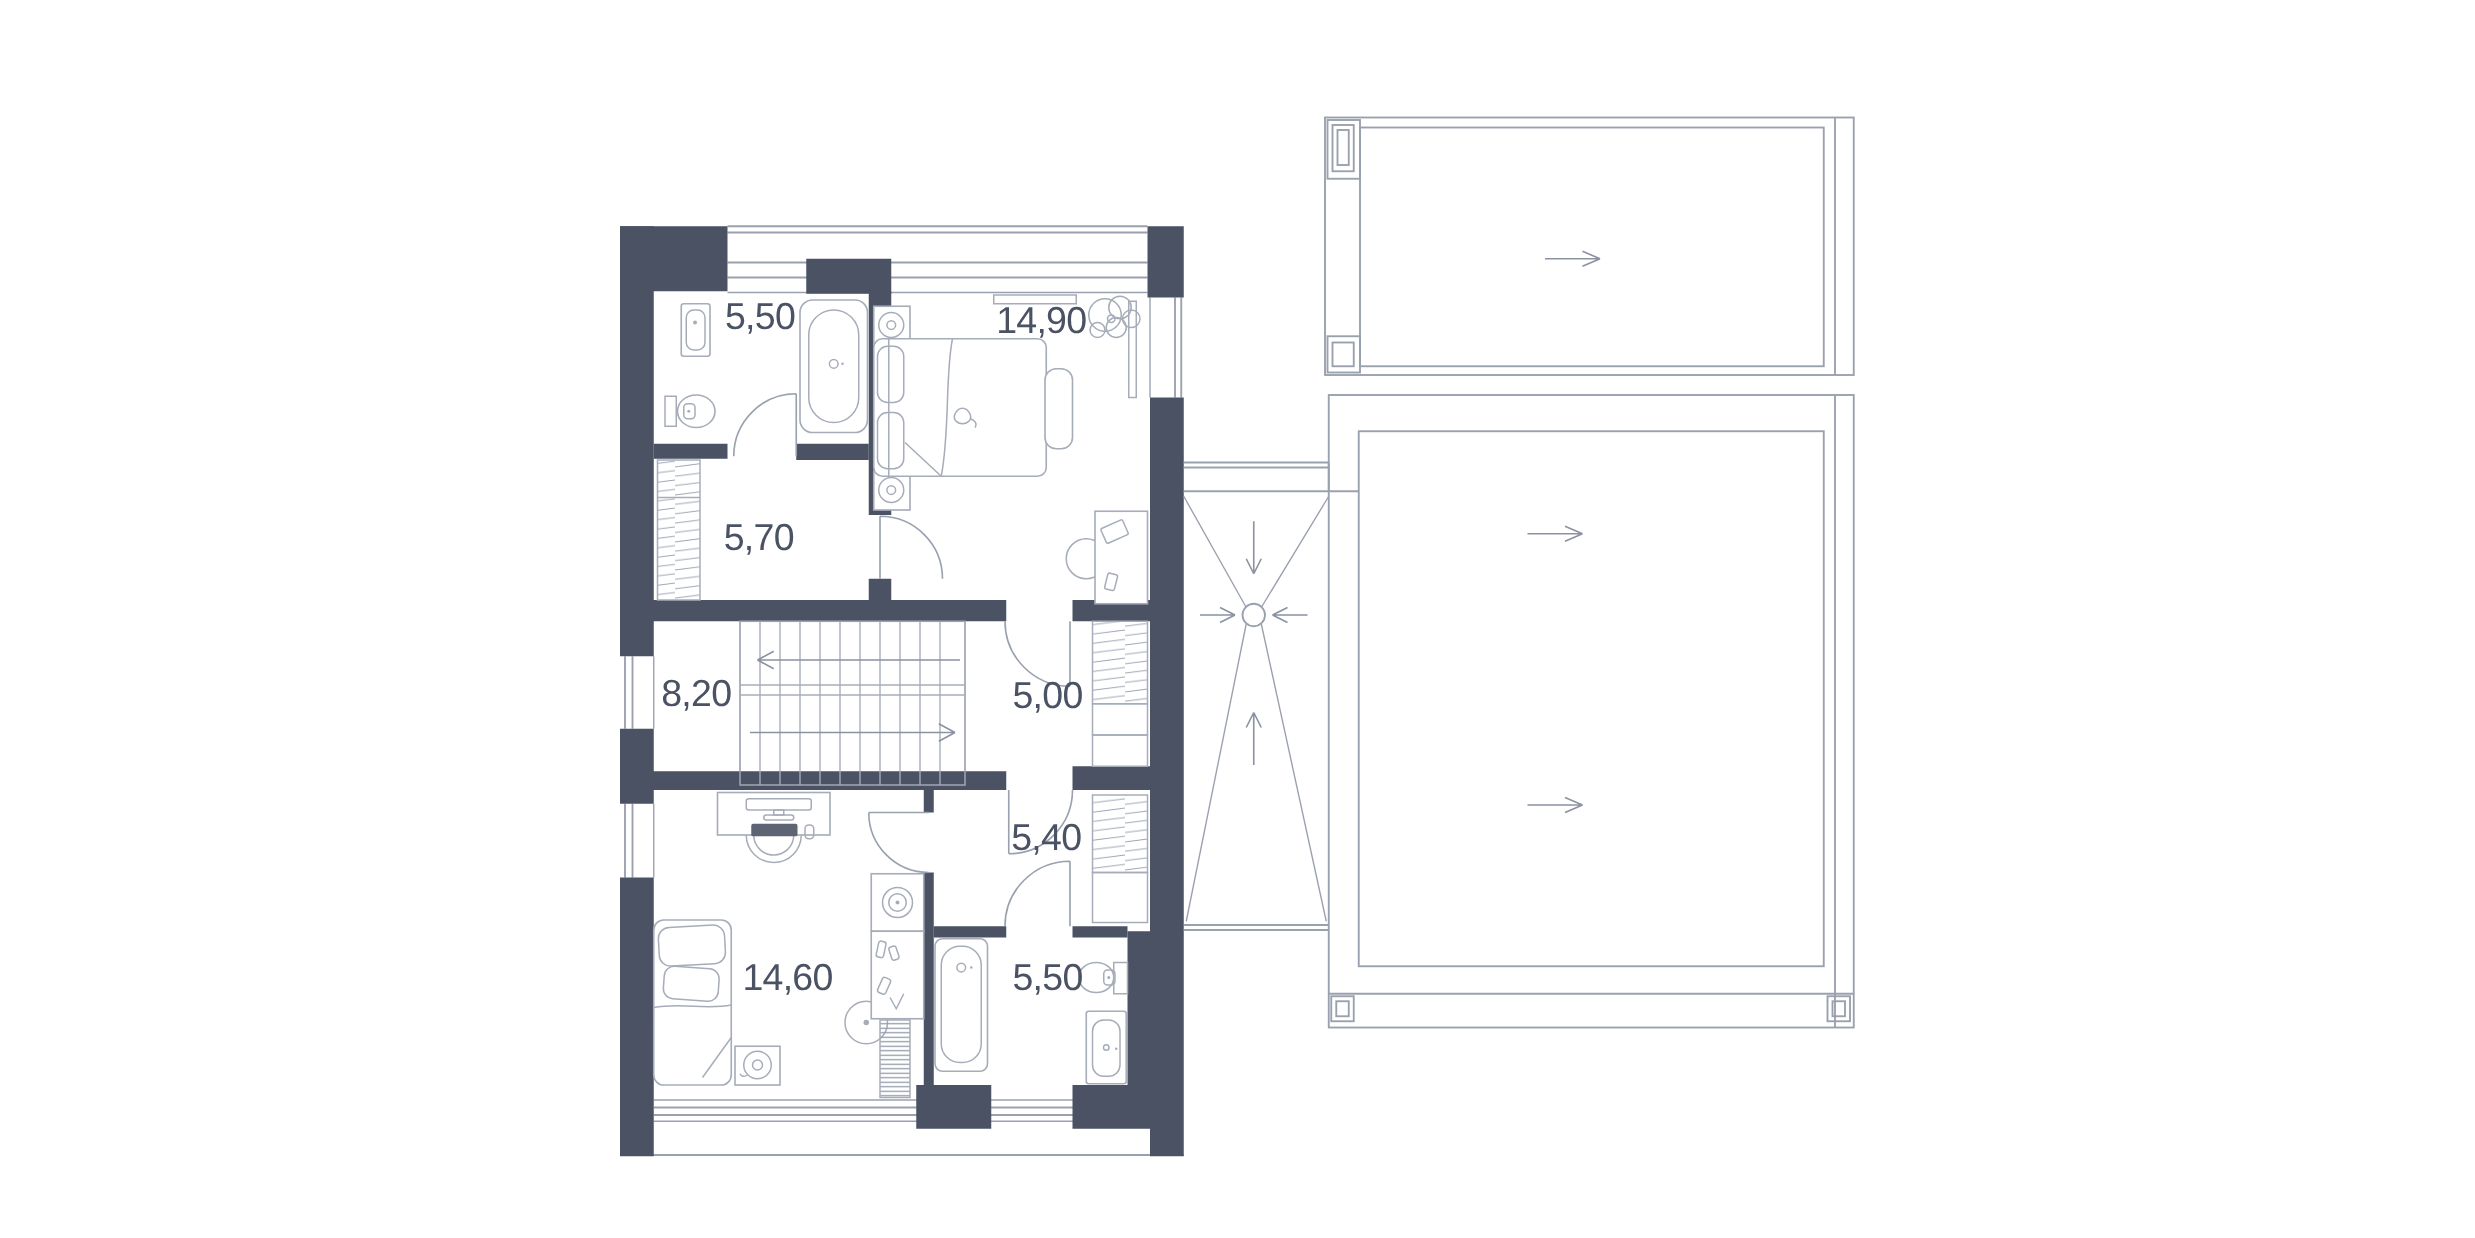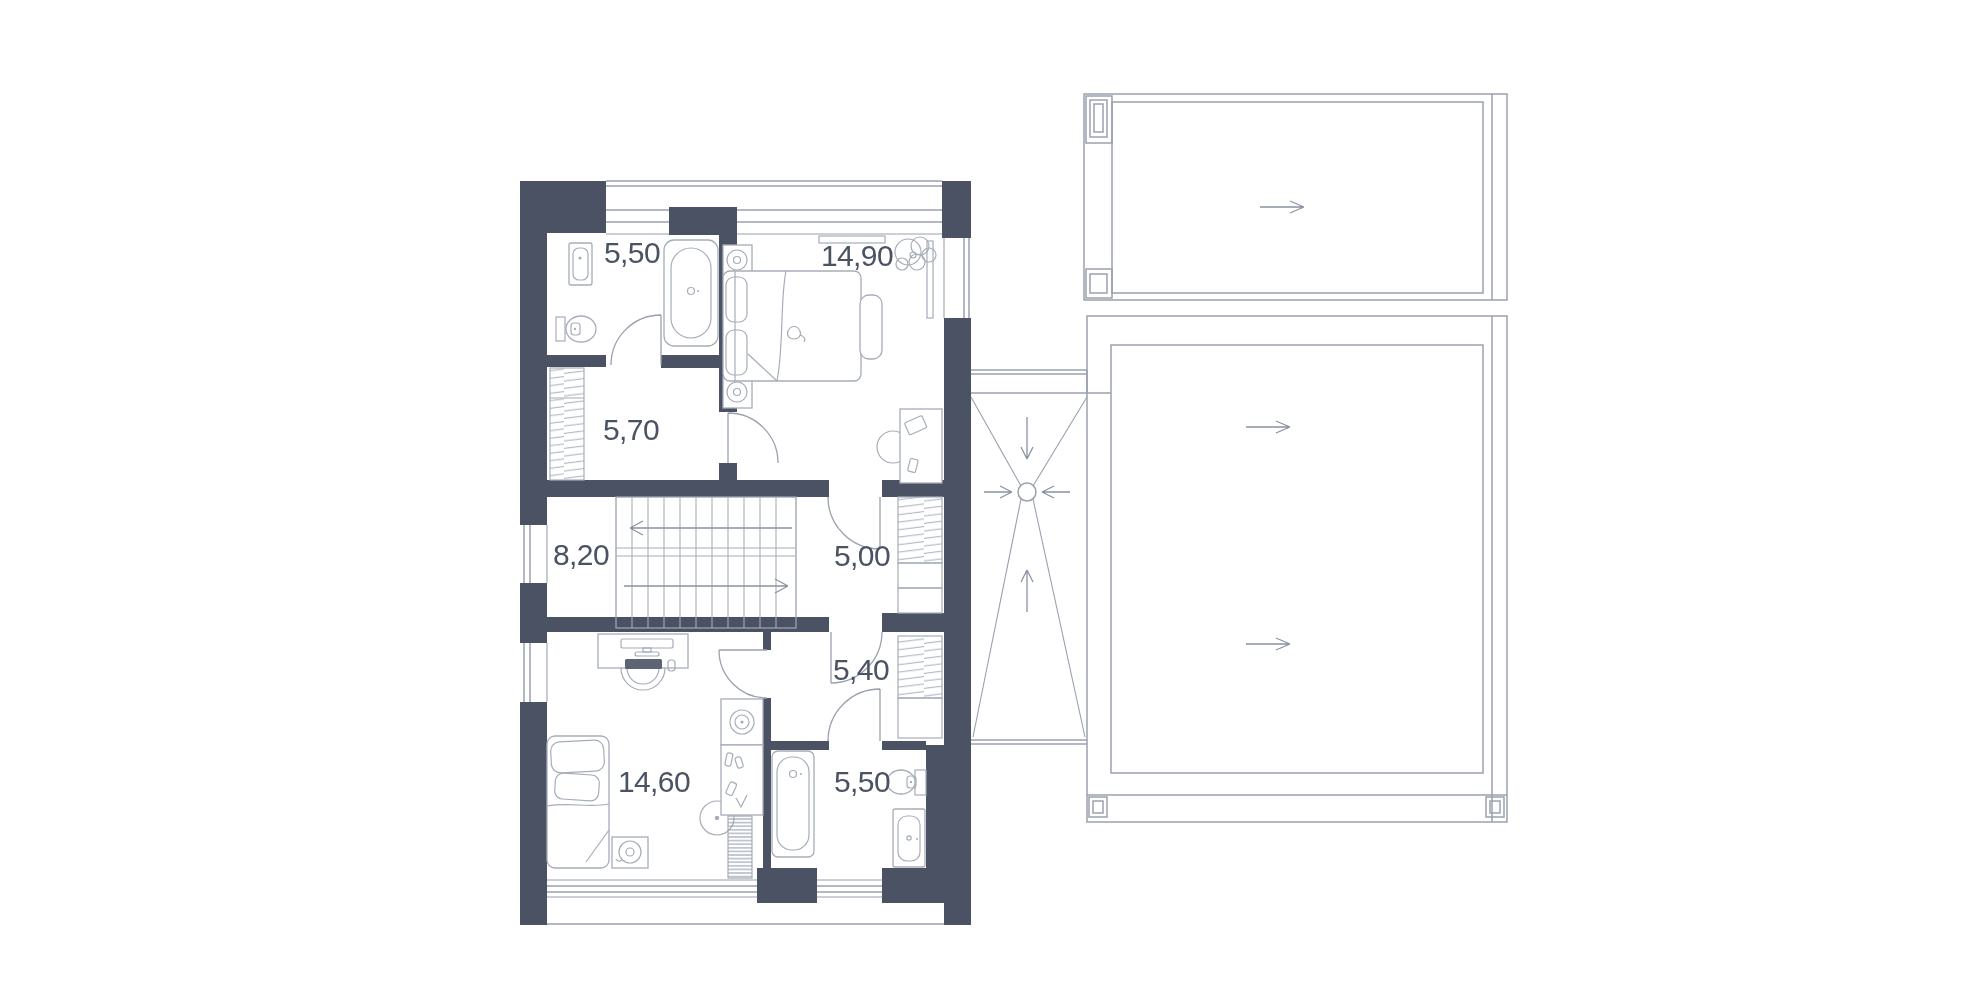--- a/index.html
+++ b/index.html
@@ -1,19 +1,19 @@
 <!DOCTYPE html>
 <html style="--wall: #4a5263; --line: #9aa1ae; --furniture: #a6adb9; --text: #4a5263; --background: #ffffff;"><head>
 <meta charset="utf-8">
 <style>
   :root{
     --wall:#4a5263; --line:#9aa1ae; --furniture:#a6adb9; --text:#4a5263; --background:#ffffff;
   }
   html,body{margin:0;padding:0;background:var(--background);}
-  .stage{width:1856px;height:990px;background:var(--background);position:relative;margin-left:24px;}
+  .stage{width:1856px;height:990px;background:var(--background);position:relative;}
   svg{display:block;}
   .wall{fill:var(--wall);stroke:none;}
   .win{stroke:var(--line);stroke-width:1.5;fill:none;}
   .ln{stroke:var(--line);stroke-width:1.5;fill:none;}
   .thin{stroke-width:1.1;}
   .door{stroke:var(--line);stroke-width:1.3;fill:none;}
   .stb{stroke:var(--line);stroke-width:1.3;fill:none;}
   .st{stroke:var(--furniture);stroke-width:1.1;fill:none;}
   .arr{stroke:#8b92a1;stroke-width:1.3;fill:none;}
   .fn{stroke:var(--furniture);stroke-width:1.3;fill:#fff;}

